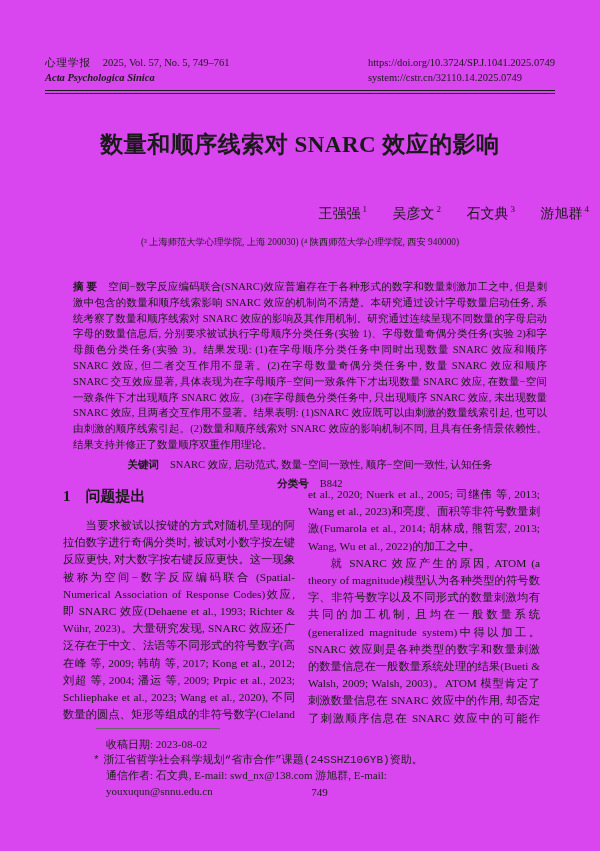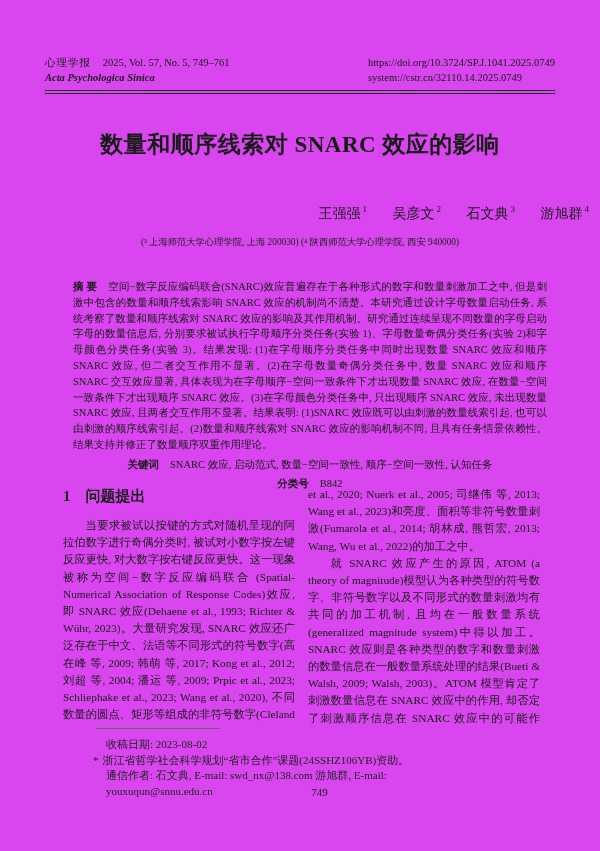--- a/index.html
+++ b/index.html
@@ -40,21 +40,21 @@
           column-count:2; column-gap:13px; column-fill:auto;
           font-size:11.3px; line-height:17.2px; text-align:justify; overflow:hidden; }
   .sec-h { font-size:15px; font-weight:bold; line-height:20px; margin:0 0 11px 0; }
   .secnum { margin-right:15px; }
   .body-p { text-indent:2em; }
   
   .footnote { position:absolute; top:728px; left:57px; width:350px;
               font-size:11px; line-height:15.5px; color:#222;margin-left:36px; }
   .fn-rule { width:124px; border-top:1.8px solid #666; margin:0 0 8px 3px; }
   .fn-indent { padding-left:13px; }
-  .fn-hang { padding-left:13px; text-indent:-13px; }
+  .fn-hang { padding-left:13px; text-indent:-13px;font-family:Liberation Mono, monospace; }
   .fn-star { margin-right:4px; }
   .pagenum { position:absolute; top:786px; left:0; width:100%;
              text-align:center; font-size:11px;padding-left:39px; }
 </style>
 </head>
 <body>
 
 <div class="page">
 
   <header class="hdr">

